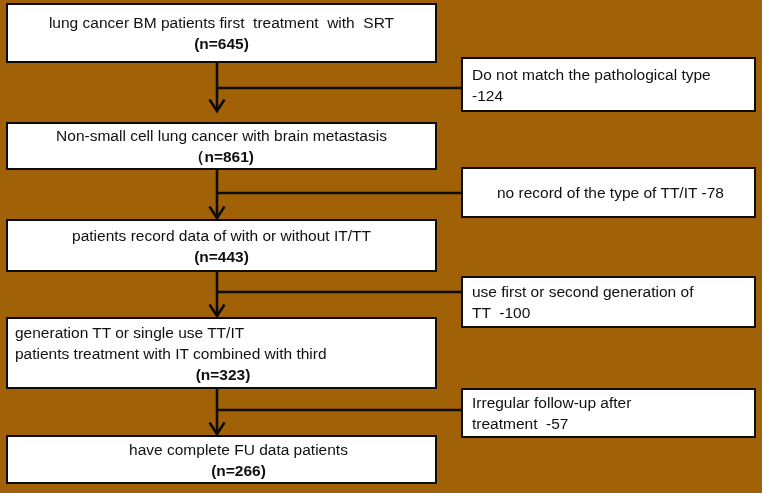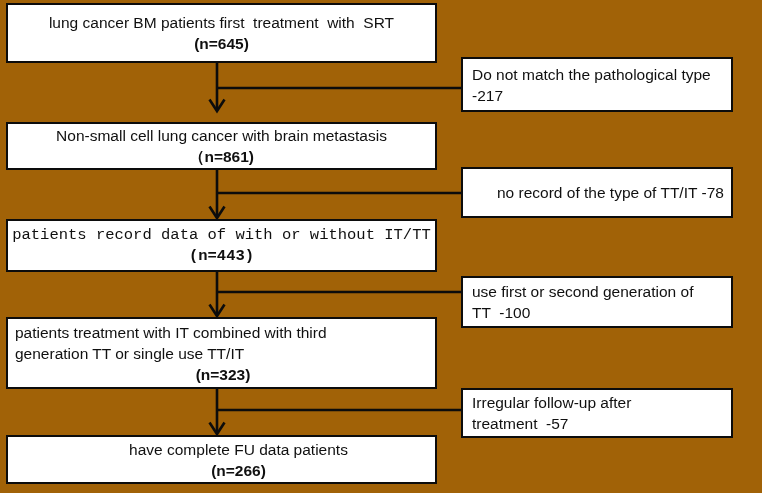--- a/index.html
+++ b/index.html
@@ -30,24 +30,24 @@
     white-space: pre-wrap;
     font-size: 15.5px;
     line-height: 21px;
     text-align: center;
   }
   .box .ln.left { text-align: left; }
   .box .ln.bold { font-weight: bold; }
   .main { left: 6px; width: 431px; }
   .m1 { top: 3px;   height: 60px; }
   .m2 { top: 122px; height: 48px; align-items: center; }
-  .m3 { top: 219px; height: 53px; font-family: Liberation Mono, monospace; }
+  .m3 { top: 219px; height: 53px; }
   .m4 { top: 317px; height: 72px; padding-left: 7px; padding-right: 4px; }
   .m5 { top: 435px; height: 49px; padding-left: 34px; }
-  .side { left: 461px; width: 272px; padding-left: 9px; padding-right: 4px; }
+  .side { left: 461px; width: 295px; padding-left: 9px; padding-right: 4px; }
   .side .ln { text-align: left; }
   .s1 { top: 57px;  height: 55px; }
   .s2 { top: 167px; height: 51px; padding-left: 34px; }
   .s3 { top: 276px; height: 52px; }
   .s4 { top: 388px; height: 50px; }
 </style>
 </head>
 <body>
 
 <div class="canvas">
@@ -75,21 +75,21 @@
     </g>
   </svg>
 
   <div class="box main m1">
     <div class="ln">lung cancer BM patients first  treatment  with  SRT</div>
     <div class="ln bold">(n=645)</div>
   </div>
 
   <div class="box side s1">
     <div class="ln left">Do not match the pathological type</div>
-    <div class="ln left">-217</div>
+    <div class="ln left">-124</div>
   </div>
 
   <div class="box main m2">
     <div class="ln">Non-small cell lung cancer with brain metastasis</div>
     <div class="ln bold">（n=861)</div>
   </div>
 
   <div class="box side s2">
     <div class="ln left">no record of the type of TT/IT -78</div>
   </div>
@@ -98,22 +98,22 @@
     <div class="ln">patients record data of with or without IT/TT</div>
     <div class="ln bold">(n=443)</div>
   </div>
 
   <div class="box side s3">
     <div class="ln left">use first or second generation of</div>
     <div class="ln left">TT  -100</div>
   </div>
 
   <div class="box main m4">
+    <div class="ln left">generation TT or single use TT/IT</div>
     <div class="ln left">patients treatment with IT combined with third</div>
-    <div class="ln left">generation TT or single use TT/IT</div>
     <div class="ln bold">(n=323)</div>
   </div>
 
   <div class="box side s4">
     <div class="ln left">Irregular follow-up after</div>
     <div class="ln left">treatment  -57</div>
   </div>
 
   <div class="box main m5">
     <div class="ln">have complete FU data patients</div>

